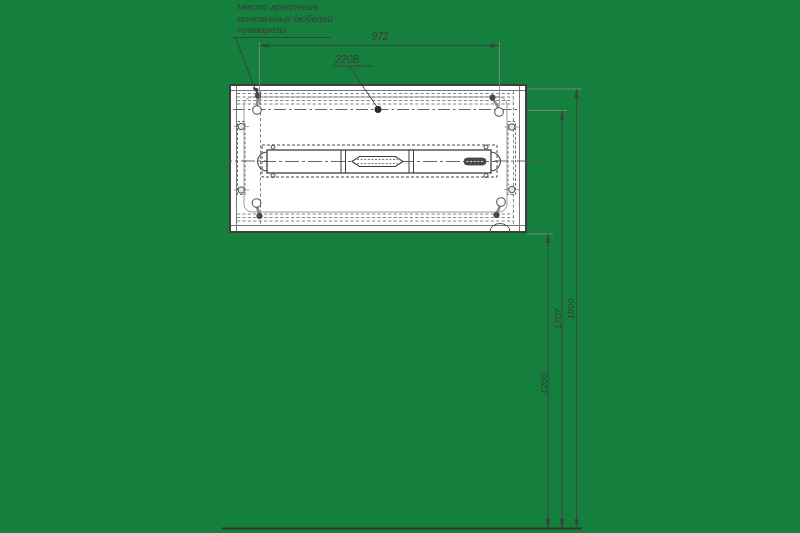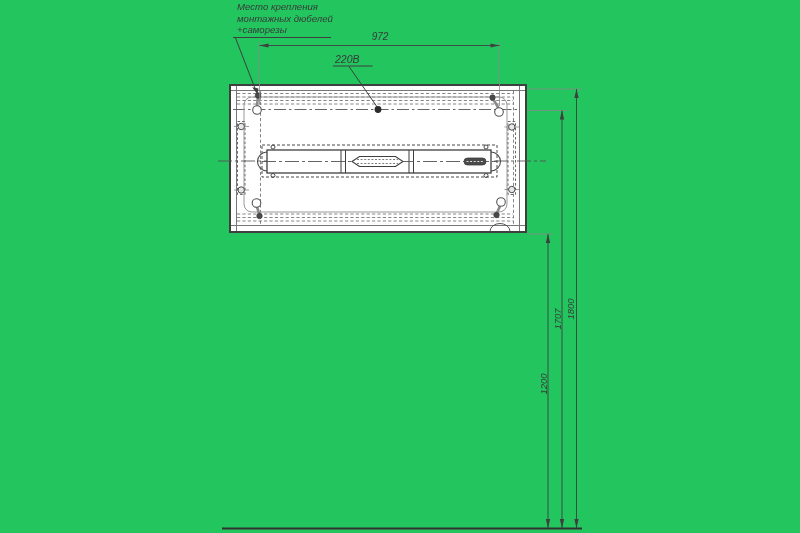--- a/index.html
+++ b/index.html
@@ -1,19 +1,19 @@
 <!DOCTYPE html>
 <html><head>
 <meta charset="utf-8">
 <style>
   html,body{margin:0;padding:0;background:#ffffff;}
   .canvas{
     position:relative;
     width:800px;height:533px;
-    background:#22c55e;
+    background:#15803d;
     overflow:hidden;
     font-family:"Liberation Sans",sans-serif;
     text-decoration:underline;
   }
   svg text{
     font-family:"Liberation Sans",sans-serif;
     font-style:italic;
     fill:#3a3a3a;
   }
   .note-text{font-size:9.6px;}

